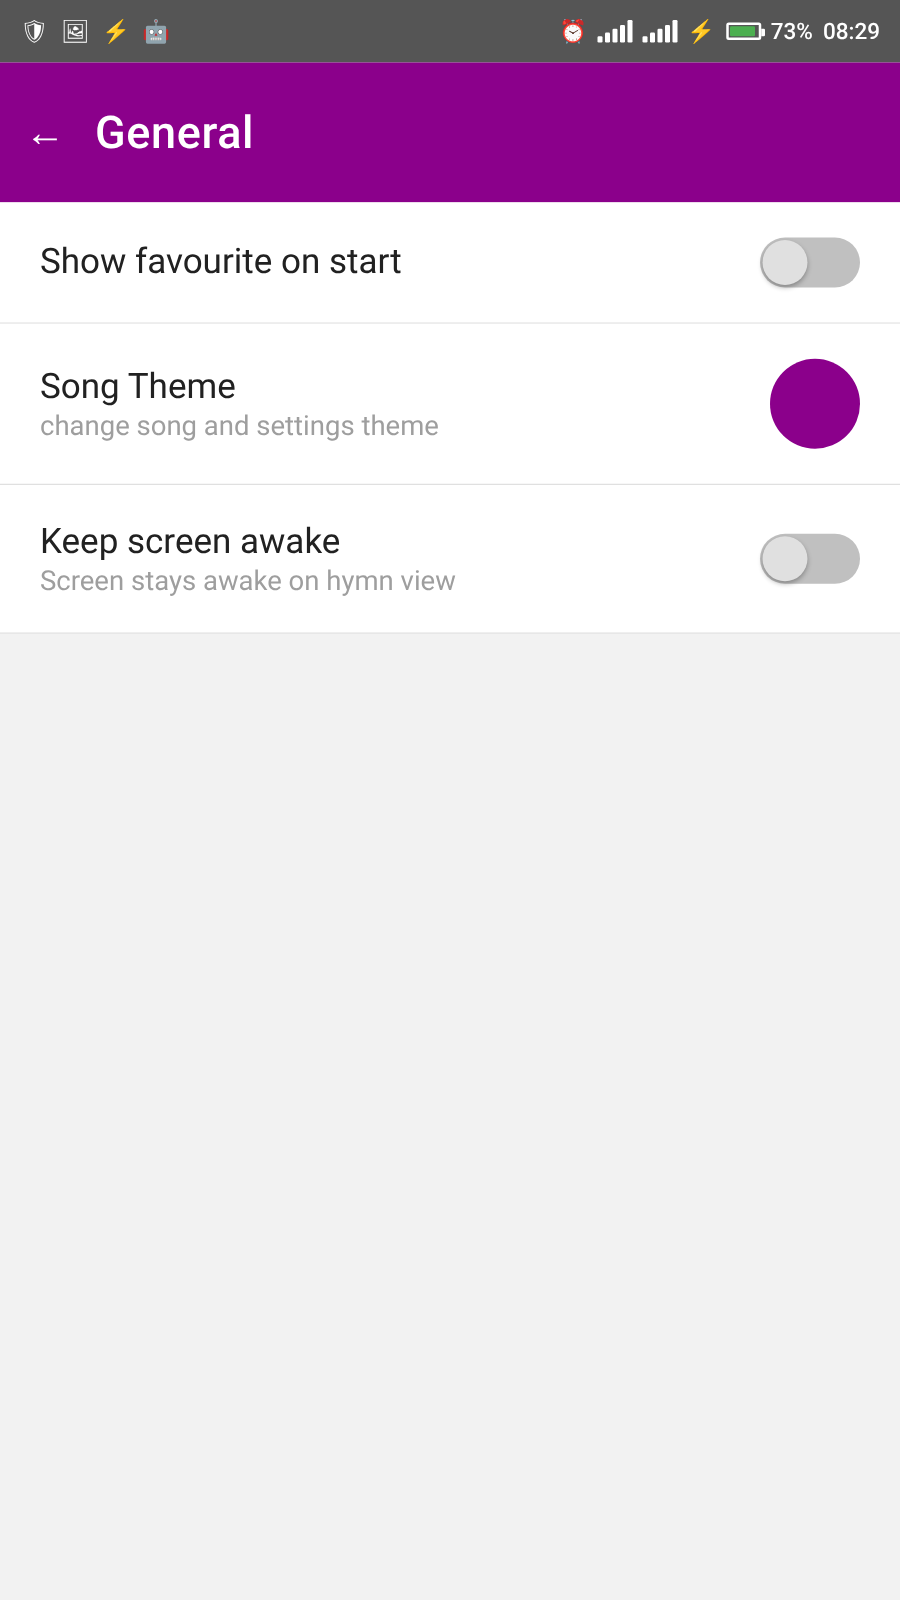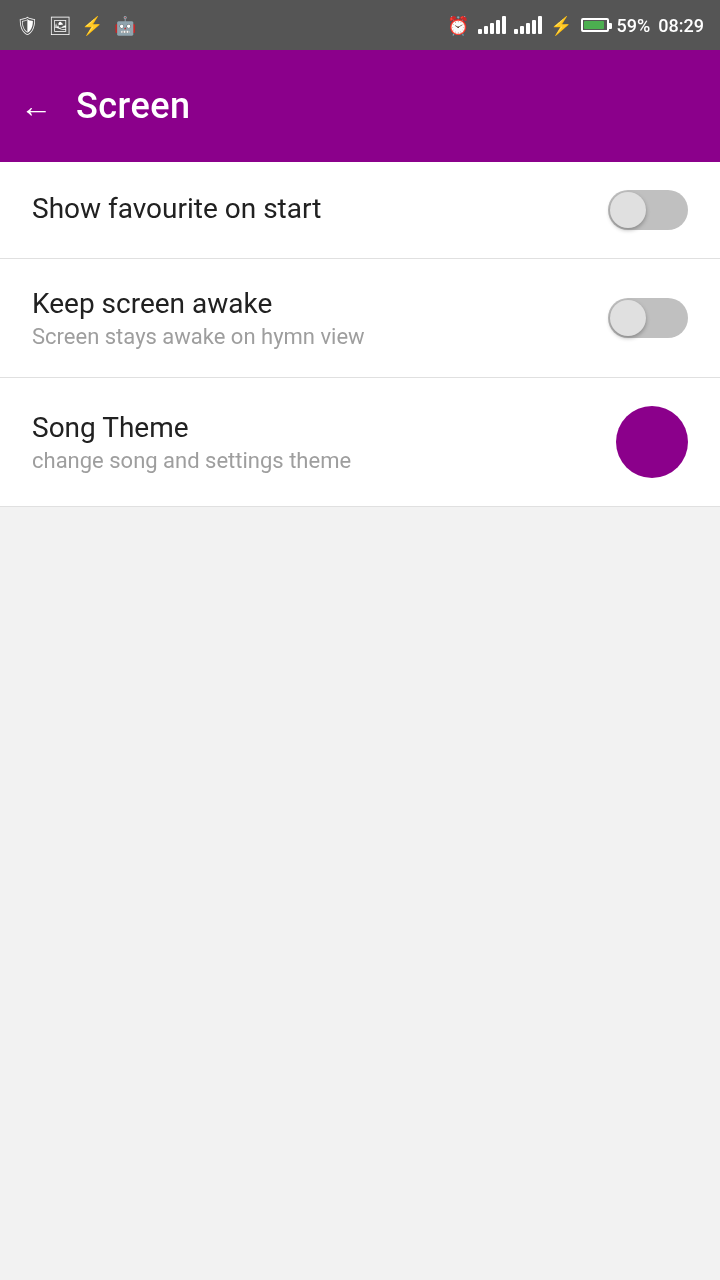--- a/index.html
+++ b/index.html
@@ -221,52 +221,52 @@
       <div class="signal-bar" style="height:11px;"></div>
       <div class="signal-bar" style="height:14px;"></div>
       <div class="signal-bar" style="height:18px;"></div>
     </div>
     <span class="status-icon">⚡</span>
     <div class="battery-container">
       <div class="battery-icon">
         <div class="battery-fill"></div>
       </div>
     </div>
-    <span class="time-text">59%</span>
+    <span class="time-text">73%</span>
     <span class="time-text">08:29</span>
   </div>
 </div>
 
 <div class="app-bar">
   <span class="back-arrow">←</span>
-  <span class="app-bar-title">Screen</span>
+  <span class="app-bar-title">General</span>
 </div>
 
 <div class="settings-content">
 
   <div class="setting-item">
     <div class="setting-text">
       <div class="setting-label">Show favourite on start</div>
     </div>
     <div class="toggle-switch">
       <div class="toggle-thumb"></div>
     </div>
+  </div>
+
+  <div class="setting-item setting-item-with-subtitle">
+    <div class="setting-text">
+      <div class="setting-label">Song Theme</div>
+      <div class="setting-subtitle">change song and settings theme</div>
+    </div>
+    <div class="theme-circle"></div>
   </div>
 
   <div class="setting-item setting-item-with-subtitle">
     <div class="setting-text">
       <div class="setting-label">Keep screen awake</div>
       <div class="setting-subtitle">Screen stays awake on hymn view</div>
     </div>
     <div class="toggle-switch">
       <div class="toggle-thumb"></div>
     </div>
   </div>
 
-  <div class="setting-item setting-item-with-subtitle">
-    <div class="setting-text">
-      <div class="setting-label">Song Theme</div>
-      <div class="setting-subtitle">change song and settings theme</div>
-    </div>
-    <div class="theme-circle"></div>
-  </div>
-
 </div>
 
 </body></html>

